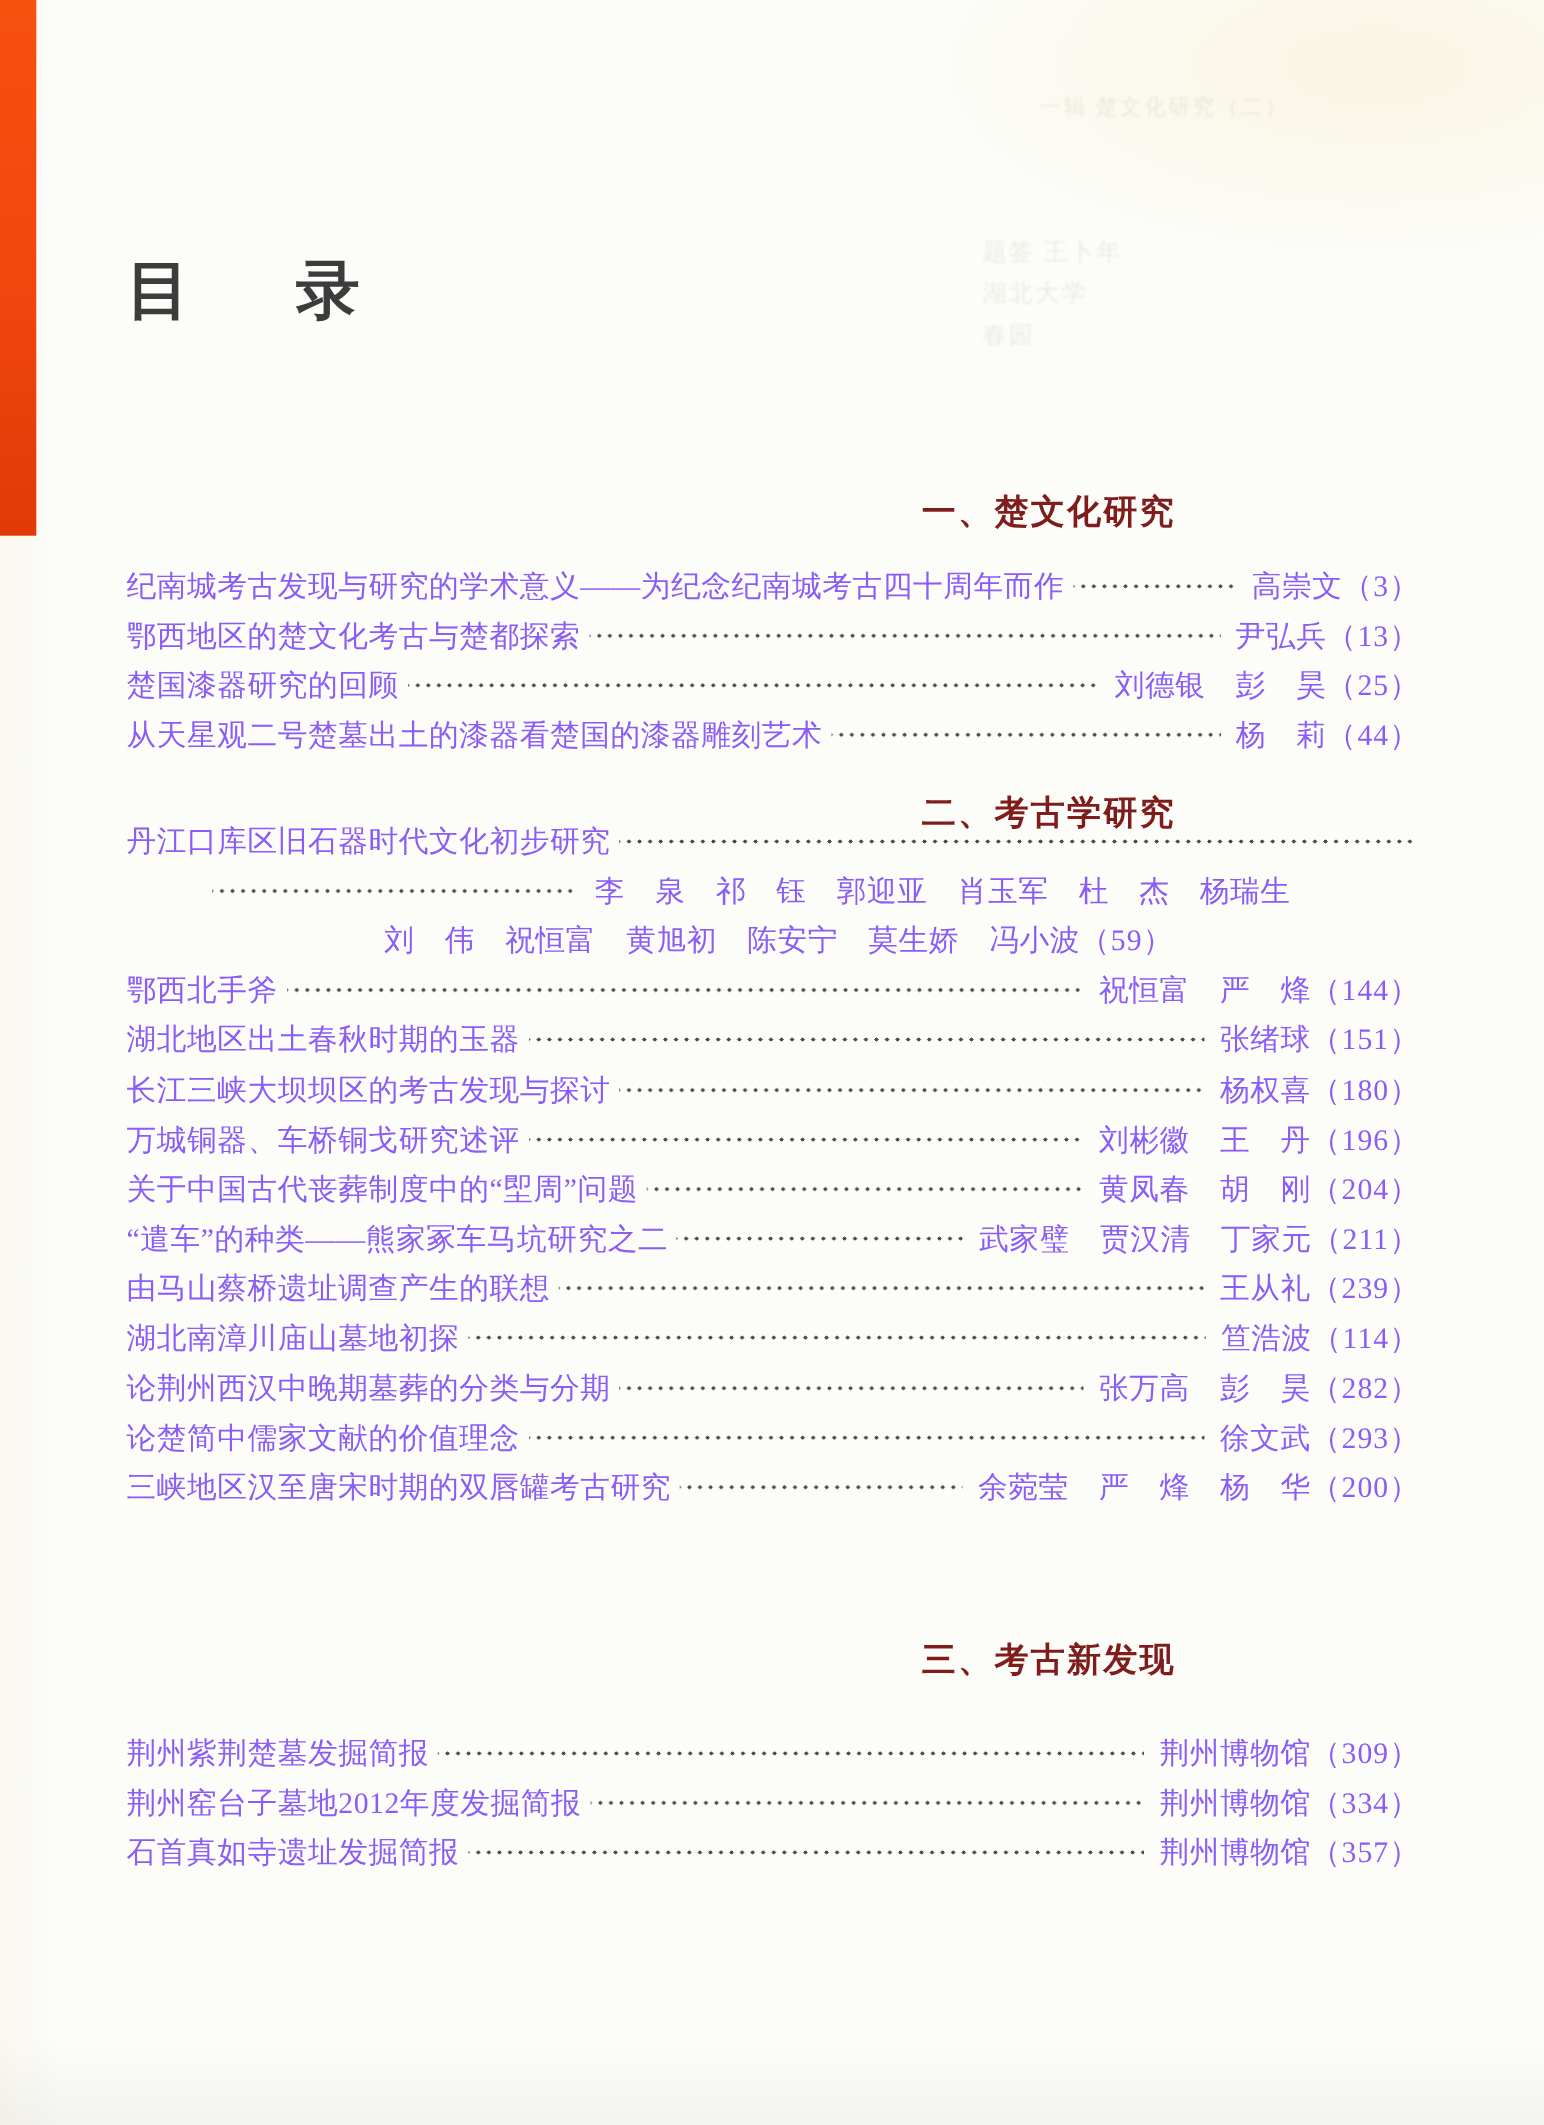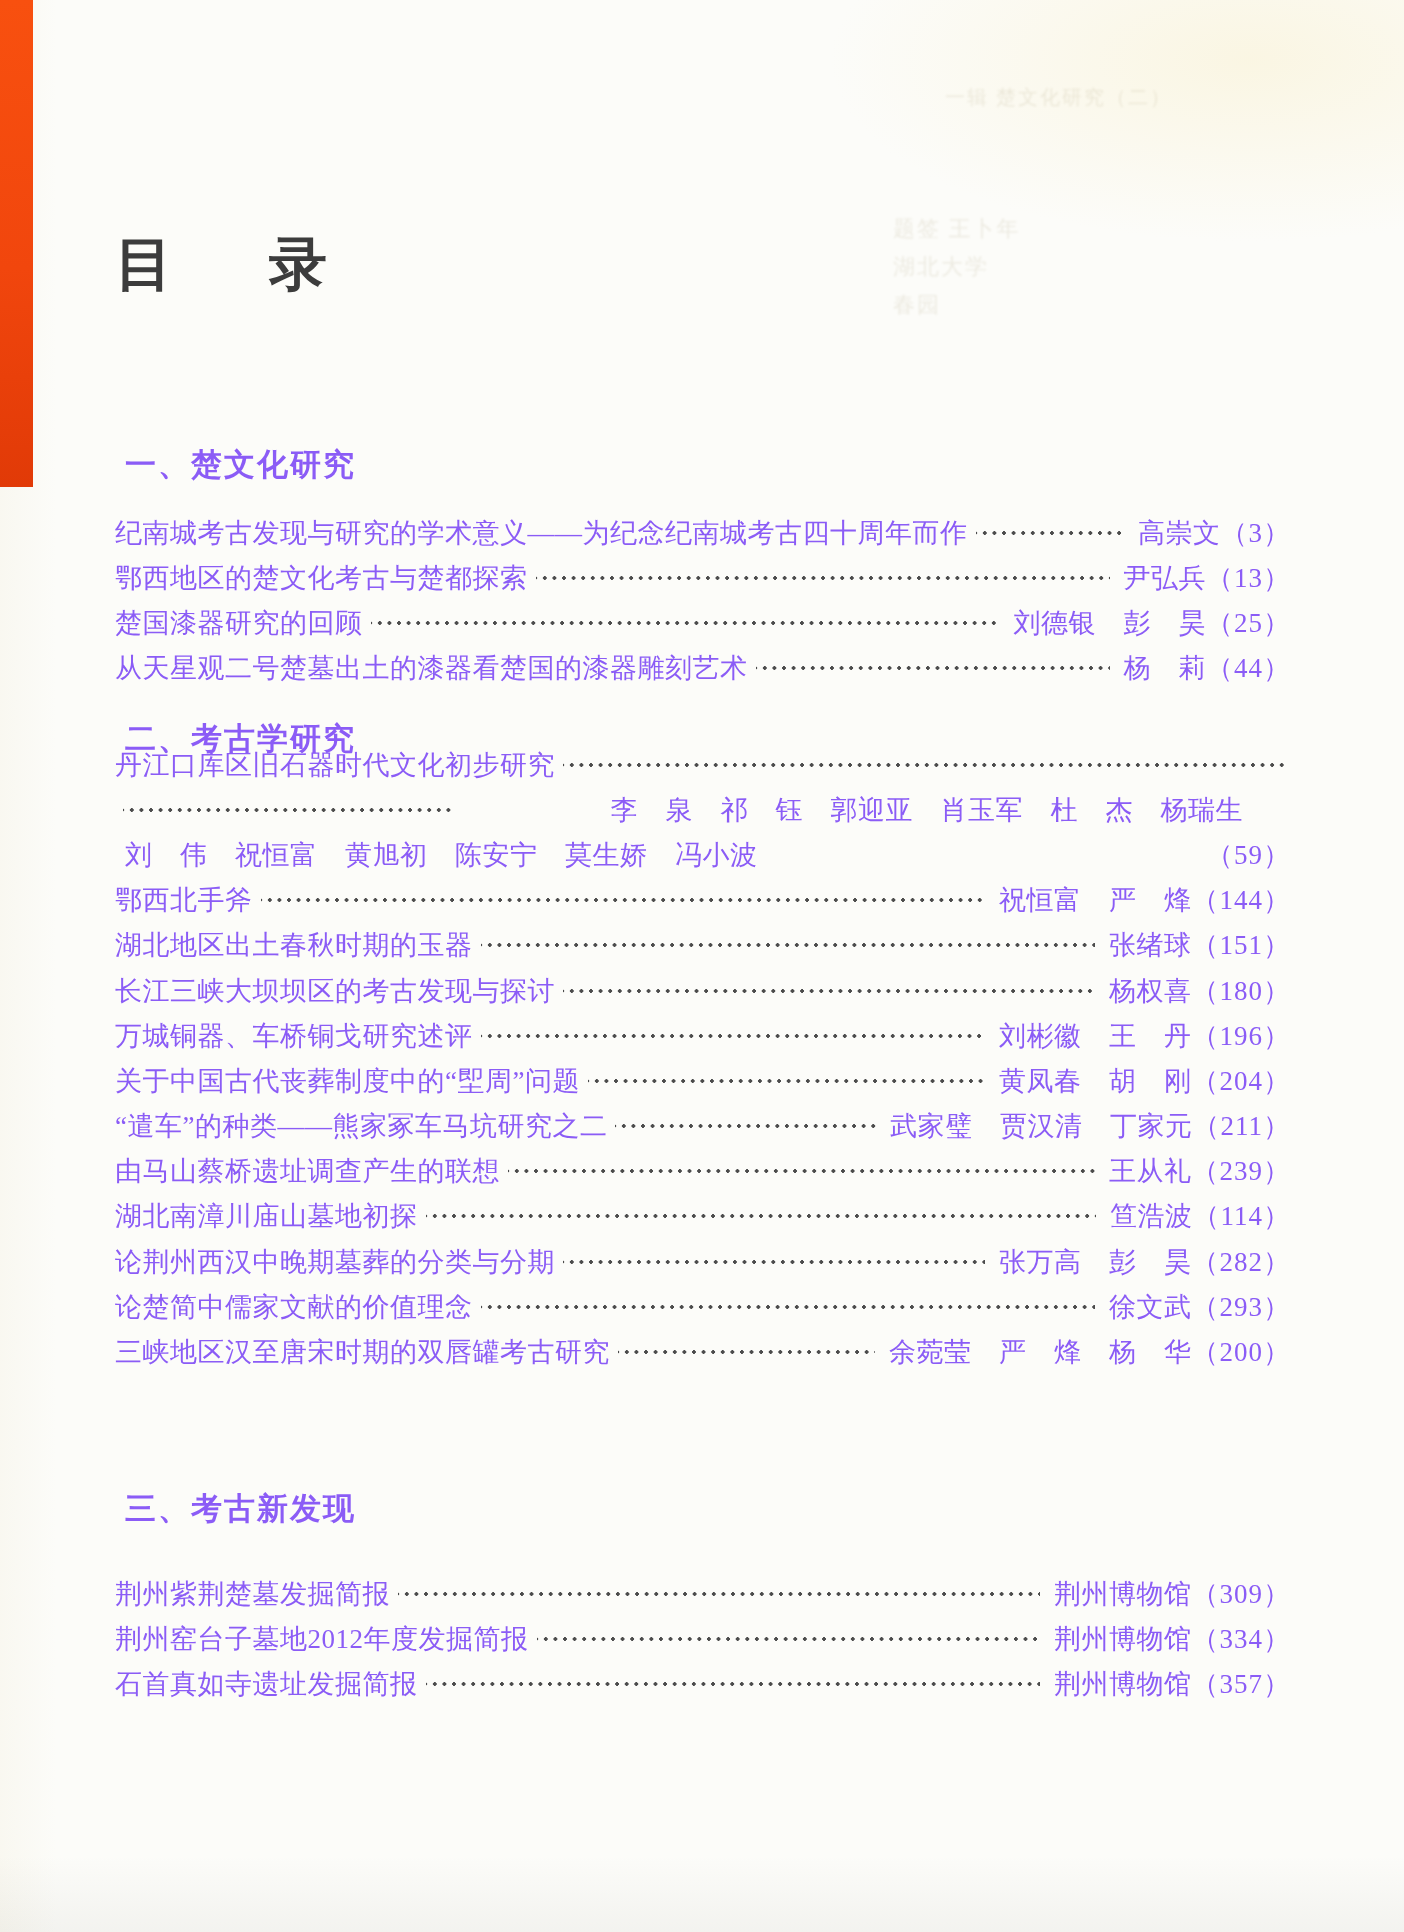--- a/index.html
+++ b/index.html
@@ -22,25 +22,25 @@
     background:linear-gradient(180deg,#f8500f 0%,#f1460d 55%,#e13a07 100%);
   }
   .toc-title{
     position:absolute;left:115px;top:226px;width:1176px;
     padding-right:222px;box-sizing:border-box;
     font-size:58px;font-weight:700;color:#3c3c3c;
     letter-spacing:0;
   }
   .toc-title .gap{display:inline-block;width:96px;}
   .section-heading{
-    position:absolute;left:125px;width:1176px;
+    position:absolute;left:115px;width:1176px;
     padding-right:222px;box-sizing:border-box;
-    text-align:left;
+    text-align:right;
     font-family:"Liberation Sans","DejaVu Sans",sans-serif;
-    font-weight:700;font-size:31px;color:#8b5cf6;letter-spacing:2px;
+    font-weight:700;font-size:31px;color:#7f1d1d;letter-spacing:2px;
   }
   #sec-h-0{top:444px;}
   #sec-h-1{top:718px;}
   #sec-h-2{top:1488px;}
   .rows{position:absolute;left:115px;width:1176px;}
   #sec-r-0{top:510px;}
   #sec-r-1{top:742px;}
   #sec-r-2{top:1549px;margin-top:22px;}
   .row{
     height:45.2px;display:flex;align-items:center;
@@ -48,21 +48,21 @@
   }
   .row .t{flex:0 0 auto;}
   .leader{
     flex:1 1 auto;height:100%;min-width:20px;margin:0 6px 0 8px;
     background-image:radial-gradient(circle, #4c4c4c 1.7px, rgba(0,0,0,0) 1.9px);
     background-size:9.6px 10px;background-repeat:repeat-x;background-position:4px center;
   }
   .leader.fixed{flex:0 0 332px;}
   .authors{flex:0 0 auto;margin-left:8px;}
   .pageno{flex:0 0 auto;letter-spacing:1px;}
-  .row.cont{justify-content:space-between;}
+  .row.cont{justify-content:center;}
   .row.cont1{padding-right:48px;}
   .row.cont .authors{margin-left:10px;}
   .ghost{
     position:absolute;color:#8f8050;opacity:0.14;filter:blur(1.2px);
     font-size:21px;letter-spacing:2px;white-space:nowrap;pointer-events:none;
   }
 </style>
 </head>
 <body>
 

